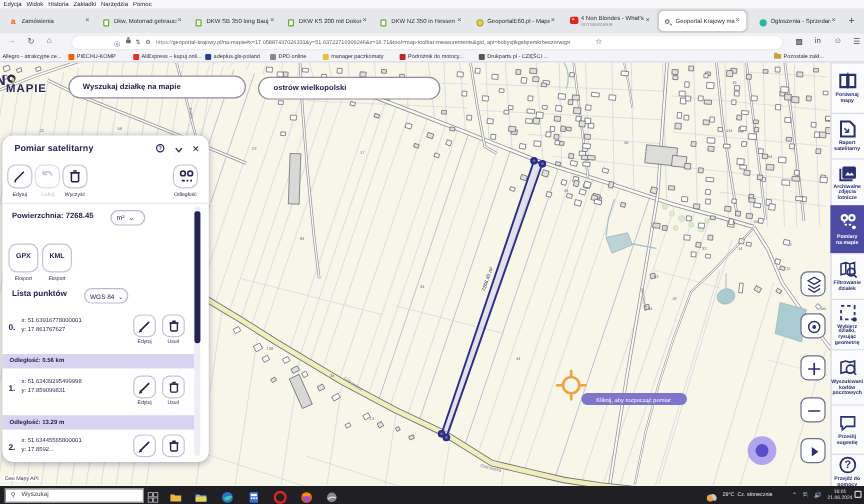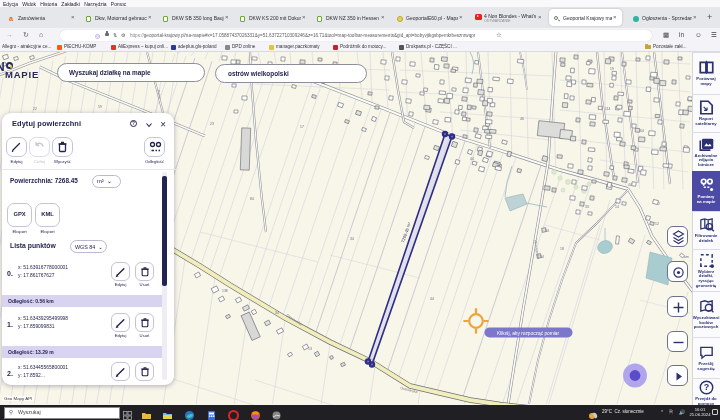--- a/index.html
+++ b/index.html
@@ -617,21 +617,21 @@
 <span class="abs" style="left:692px;top:360.9px;width:28px;text-align:center;font-size:4.3px;font-weight:bold;color:#2a3070;white-space:nowrap;overflow:hidden;">Prześlij</span>
 <span class="abs" style="left:692px;top:365.5px;width:28px;text-align:center;font-size:4.3px;font-weight:bold;color:#2a3070;white-space:nowrap;overflow:hidden;">sugestię</span>
 <div class="abs" style="left:692px;top:378px;width:28px;height:0;border-top:1px solid #dcdce4;"></div>
 <svg class="abs" style="left:697.5px;top:379px;" width="17" height="17" viewBox="0 0 15 15">
       <circle cx="7.5" cy="7.5" r="5.5" fill="none" stroke="#2a3070" stroke-width="1.3"></circle>
       <text x="7.5" y="10" font-size="8" text-anchor="middle" fill="#2a3070" font-family="Liberation Sans,sans-serif" font-weight="bold">?</text>
     </svg>
 <span class="abs" style="left:692px;top:396px;width:28px;text-align:center;font-size:4.3px;font-weight:bold;color:#2a3070;white-space:nowrap;overflow:hidden;">Przejdź do</span>
 <span class="abs" style="left:692px;top:400.6px;width:28px;text-align:center;font-size:4.3px;font-weight:bold;color:#2a3070;white-space:nowrap;overflow:hidden;">pomocy</span>
 <div class="abs" style="left:2px;top:113px;width:172px;height:272px;background:#fff;border-radius:9px;box-shadow:0 1px 5px rgba(40,40,80,0.35);"></div>
-<span class="abs" style="left:12px;top:119px;font-size:7.4px;font-weight:bold;color:#23244f;letter-spacing:0.1px;">Edytuj powierzchni</span>
+<span class="abs" style="left:12px;top:119px;font-size:7.4px;font-weight:bold;color:#23244f;letter-spacing:0.1px;">Pomiar satelitarny</span>
 <span class="abs" style="left:129.5px;top:119.5px;width:7.5px;height:7.5px;border:0.8px solid #23244f;border-radius:50%;"></span>
 <span class="abs" style="left:132px;top:121.2px;font-size:4.6px;font-weight:bold;color:#23244f;">?</span>
 <svg class="abs" style="left:145px;top:121px;" width="8" height="8" viewBox="0 0 8 8">
       <path d="M1.5 2.5 L4 5.5 L6.5 2.5" fill="none" stroke="#23244f" stroke-width="1.1"></path>
     </svg>
 <span class="abs" style="left:160px;top:120px;font-size:7.5px;color:#23244f;">✕</span>
 <div class="abs" style="left:6px;top:137px;width:21px;height:20px;border:1px solid #c3c3da;border-radius:7px;background:#fff;"><svg width="19" height="18" viewBox="0 0 19 18">
         <path d="M6 12 L12.5 5.5 M5.5 13.5 L6 12" stroke="#23244f" stroke-width="1.3" fill="none" stroke-linecap="round"></path>
       </svg></div>
 <div class="abs" style="left:29px;top:137px;width:21px;height:20px;border:1px solid #dcdce8;border-radius:7px;background:#fff;"><svg width="19" height="18" viewBox="0 0 19 18">

